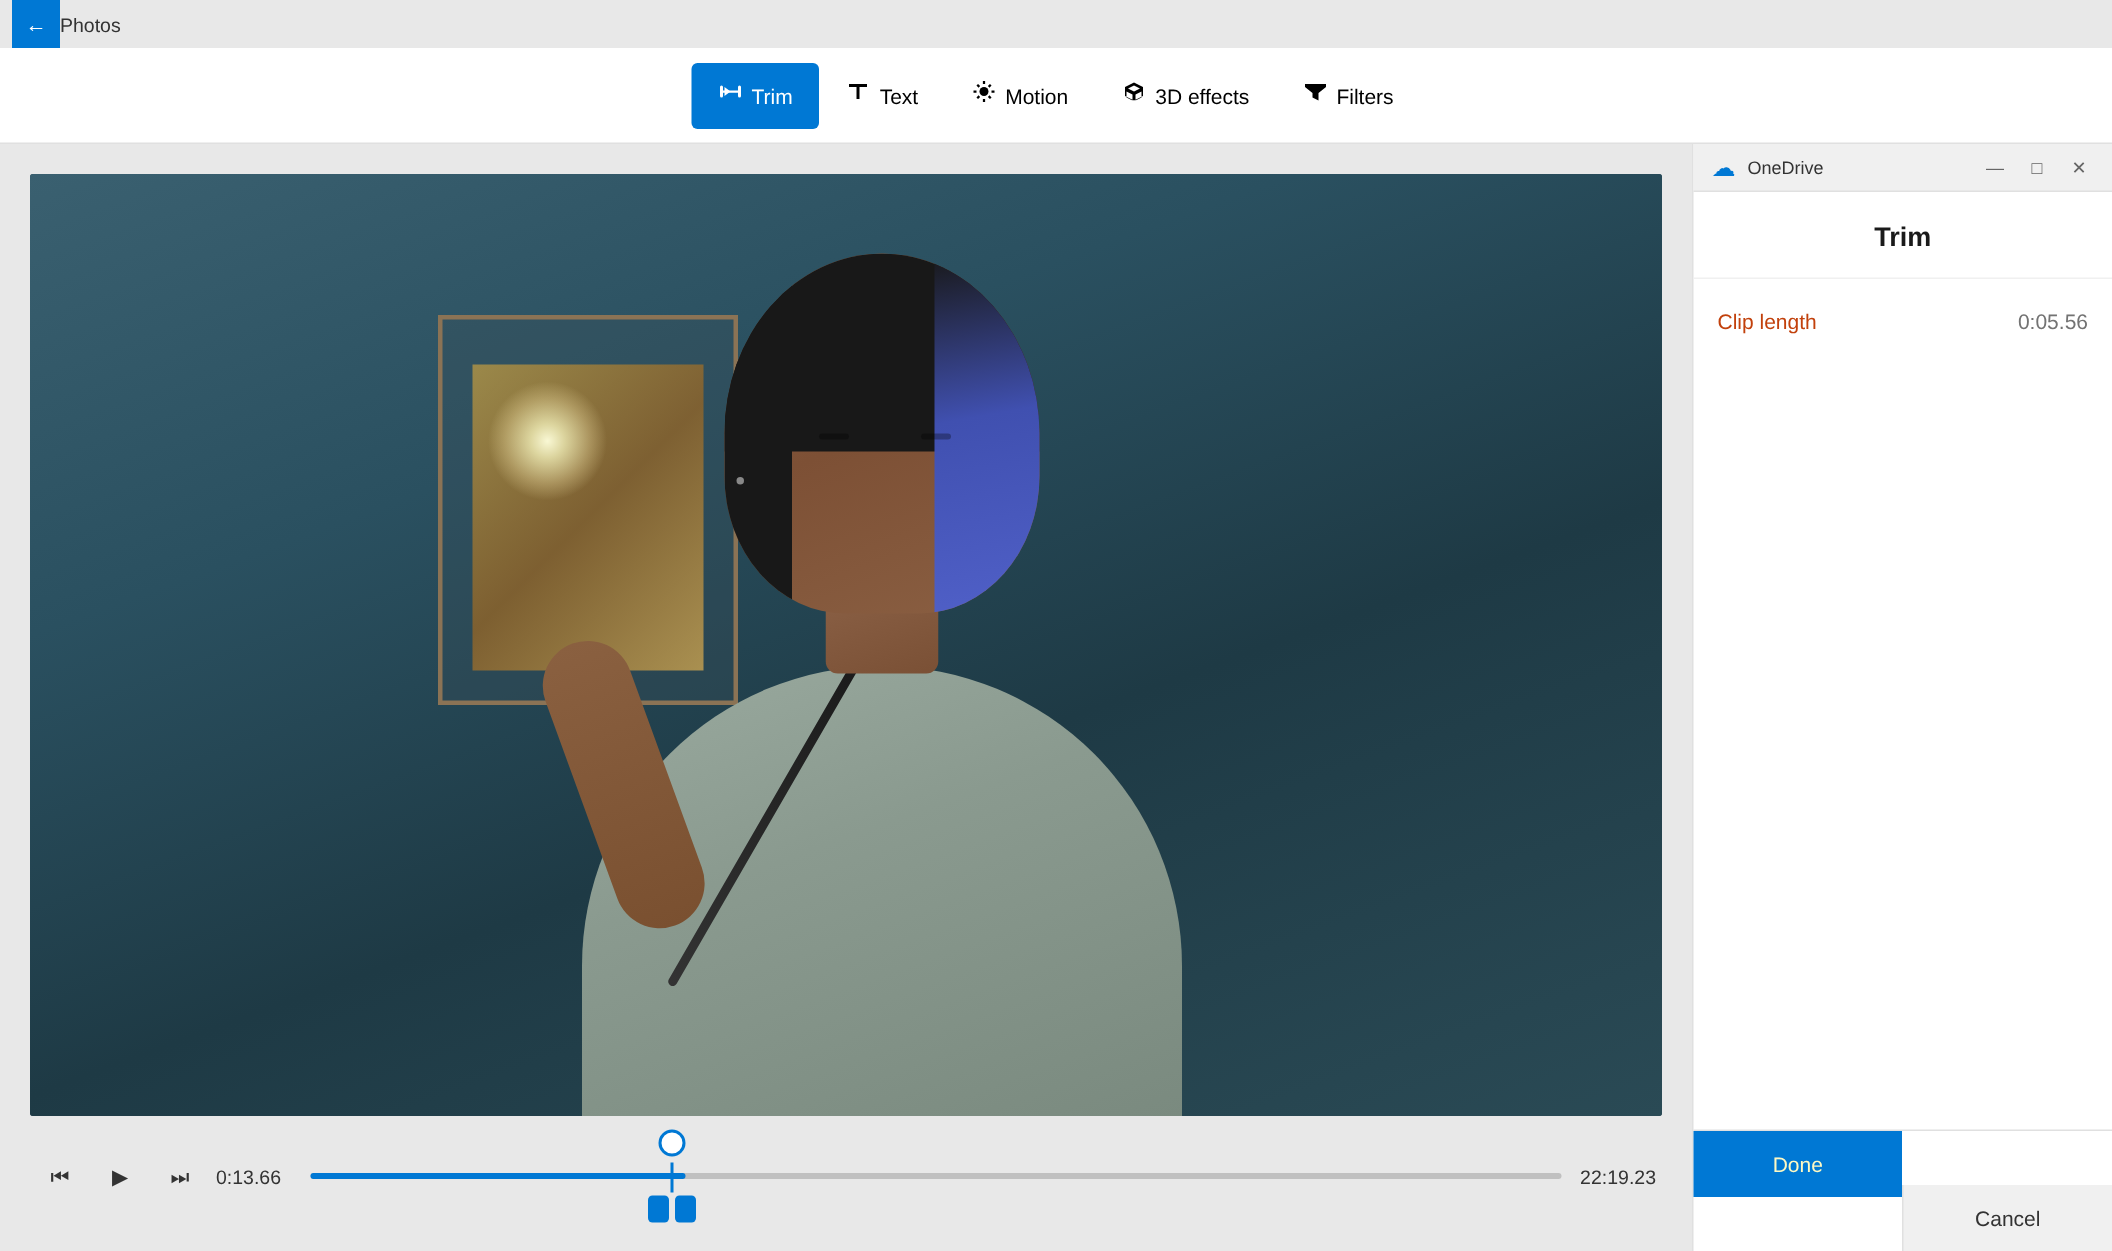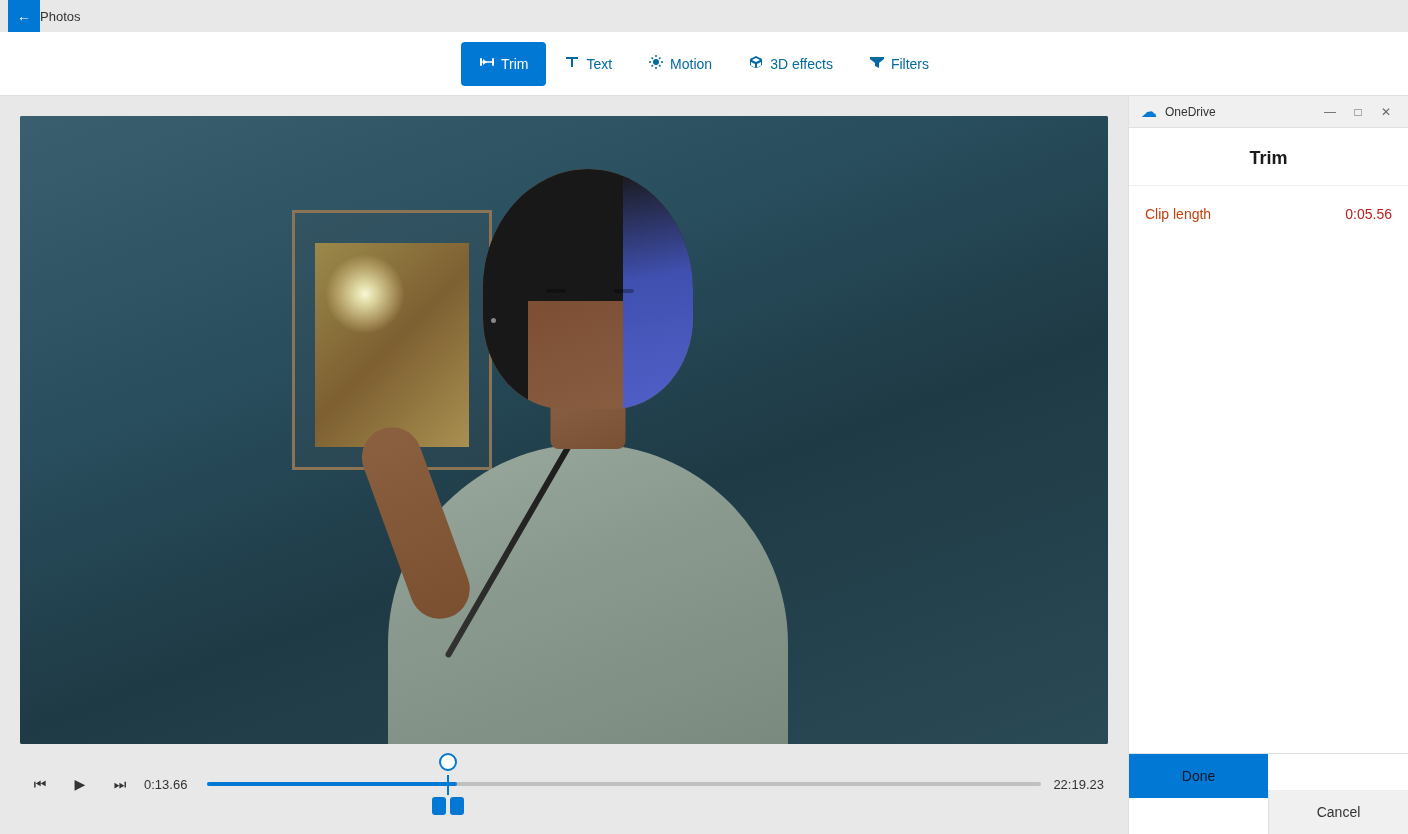--- a/index.html
+++ b/index.html
@@ -50,21 +50,21 @@
       border-bottom: 1px solid #e0e0e0;
     }
     .toolbar-btn {
       display: flex;
       align-items: center;
       gap: 6px;
       padding: 8px 18px;
       height: 44px;
       cursor: pointer;
       font-size: 14px;
-      color: #0369a1;
+      color: #000000;
       background: transparent;
       border: none;
       border-radius: 4px;
     }
     .toolbar-btn.active {
       background: #0078d4;
       color: white;
     }
     .toolbar-icon {
       font-size: 16px;
@@ -300,42 +300,42 @@
       align-items: center;
     }
 
     .clip-label {
       font-size: 14px;
       color: #c2410c;
     }
 
     .clip-value {
       font-size: 14px;
-      color: #b91c1c;
+      color: #737373;
     }
 
     
     .panel-buttons {
       margin-top: auto;
       display: flex;
       border-top: 1px solid #e0e0e0;
     }
 
     .panel-btn {
       flex: 1;
       height: 44px;
       border: none;
       cursor: pointer;
       font-size: 14px;
       font-weight: 500;
     }
 
     .panel-btn.done {
       background: #0078d4;
-      color: #0f172a;
+      color: #fef9c3;
     }
 
     .panel-btn.cancel {
       background: #f0f0f0;
       color: #333;
       border-left: 1px solid #e0e0e0;
       margin-top: 36px;
     }
   </style>
 </head>

